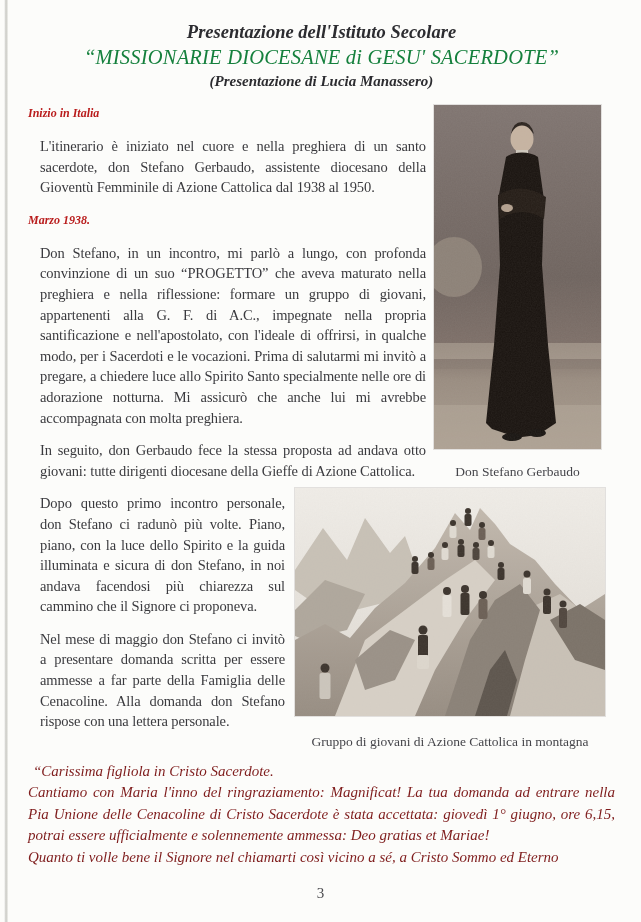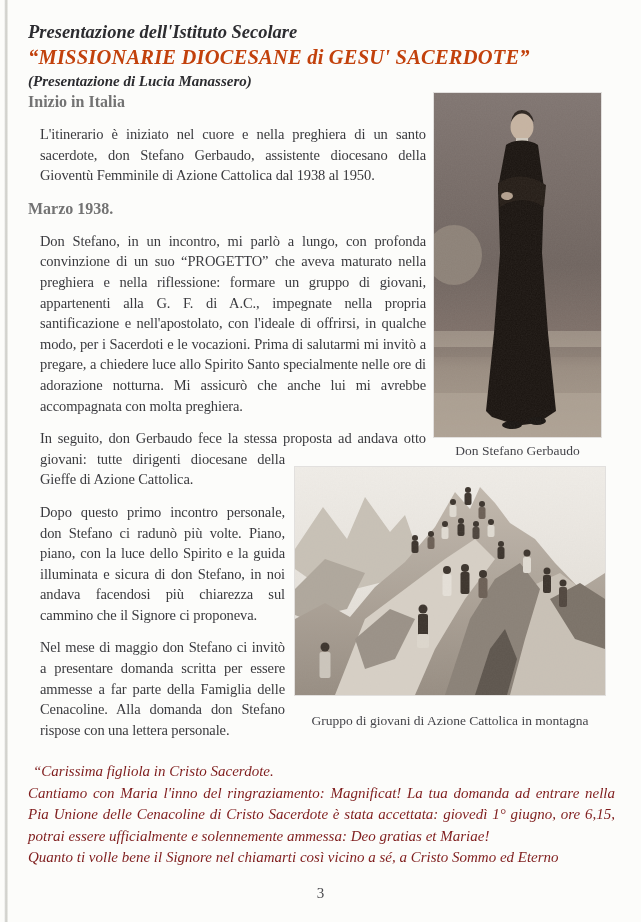--- a/index.html
+++ b/index.html
@@ -8,44 +8,44 @@
     font-family:"Liberation Serif", serif;color:#3a3a3e;overflow:hidden;
   }
   .scan-edge{
     position:absolute;left:4px;top:0;width:4px;height:100%;
     background:linear-gradient(to right,#ffffff,#c2c2bc 50%,#efefec);
     opacity:.9;
   }
   .content{
     position:absolute;left:28px;right:26px;top:20px;
   }
-  .titleblock{text-align:left;}
+  .titleblock{text-align:center;margin-bottom:12px;}
   .t1{font-size:18.5px;line-height:24px;font-weight:bold;font-style:italic;color:#2c2c30;}
-  .t2{font-size:20.5px;line-height:27px;font-weight:bold;font-style:italic;color:#c2410c;letter-spacing:.2px;}
+  .t2{font-size:20.5px;line-height:27px;font-weight:normal;font-style:italic;color:#15803d;letter-spacing:.2px;}
   .t3{font-size:15px;line-height:20px;font-weight:bold;font-style:italic;color:#2c2c30;}
   h2{
-    font-size:16px;line-height:21px;font-weight:bold;
-    color:#737373;margin:0 0 4px 0;
+    font-size:12px;line-height:21px;font-weight:bold;font-style:italic;
+    color:#b91c1c;margin:0 0 4px 0;
   }
   h2.mt{margin-top:12px;}
   p.body{
     margin:12px;font-size:14.5px;line-height:20.6px;text-align:justify;
     letter-spacing:-0.1px;
   }
   figure{margin:0;}
   .fig1{
     float:right;width:167px;margin:2px 14px 4px 8px;
   }
   .fig2{
     float:right;clear:right;width:310px;margin:4px 10px 2px 10px;
   }
   figcaption{
     text-align:center;font-size:13.5px;color:#45454a;
   }
-  .fig1 figcaption{padding-top:6px;}
+  .fig1 figcaption{padding-top:15px;}
   .fig2 figcaption{padding-top:18px;}
   .photo{display:block;box-shadow:0 0 0 1px rgba(110,100,92,.18);}
   .quote{clear:both;padding-top:9px;font-style:italic;color:#7f1d1d;}
   .quote p{margin:0;font-size:15px;line-height:21.4px;}
   .quote .q1{text-indent:5px;}
   .quote .qj{text-align:justify;}
   .pagenum{
     position:absolute;left:0;right:0;bottom:20px;text-align:center;
     font-size:15px;color:#4a4a4e;
   }

